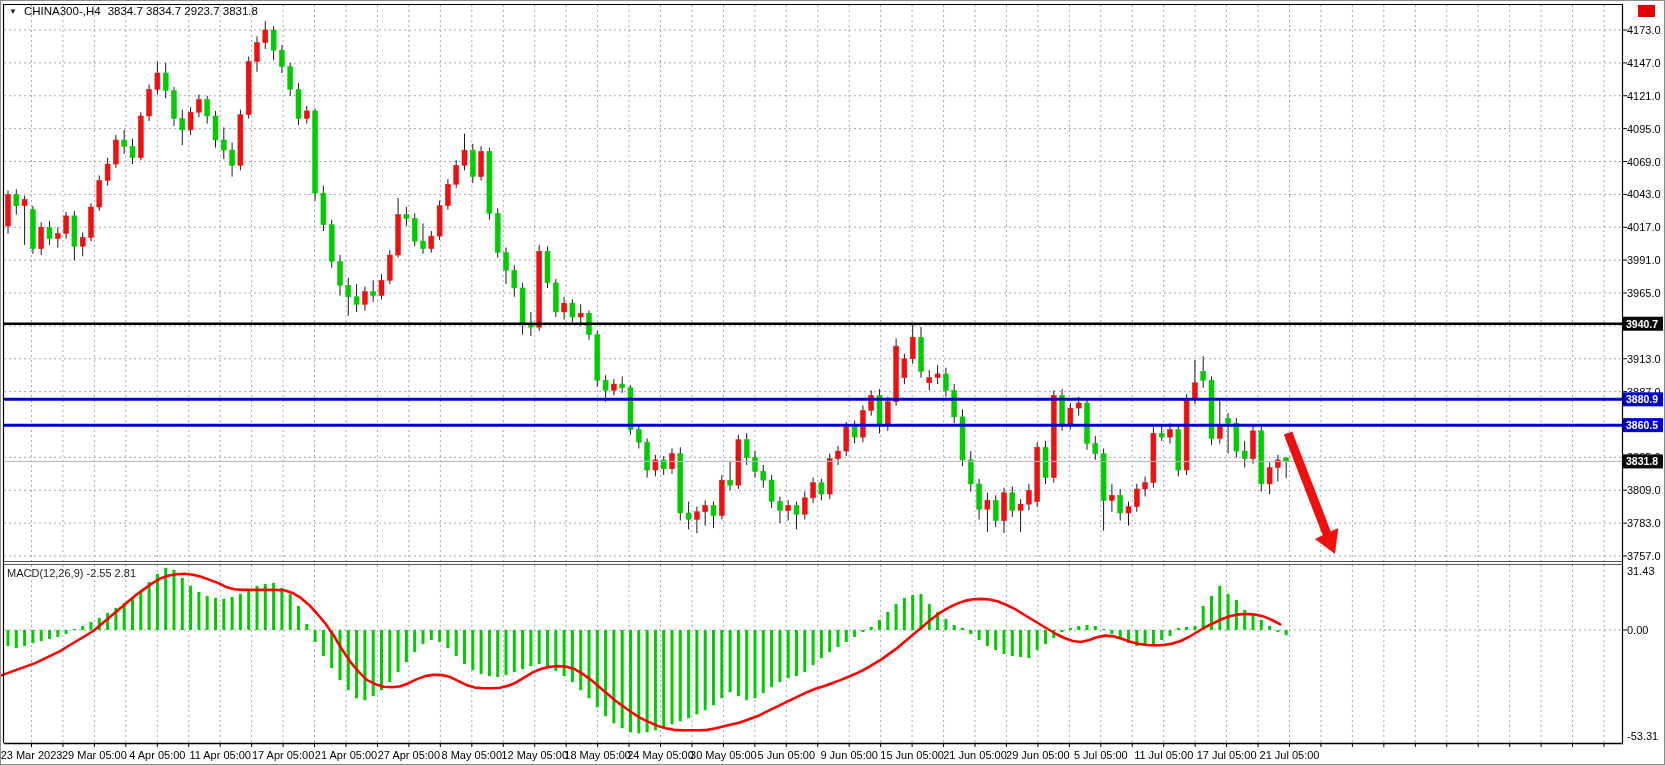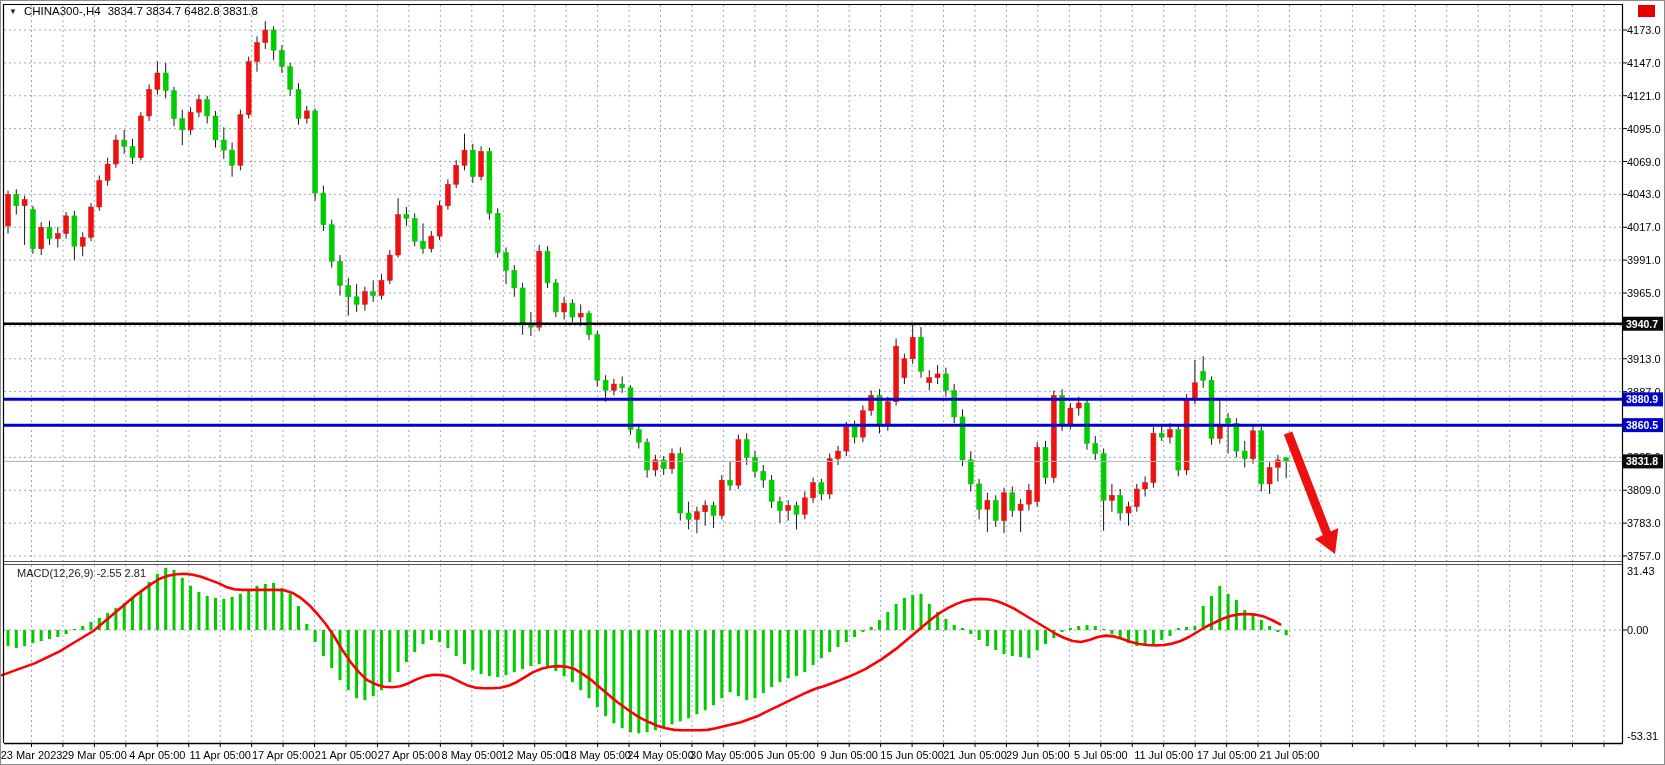--- a/index.html
+++ b/index.html
@@ -1,32 +1,32 @@
 <!DOCTYPE html>
 <html><head>
 <meta charset="utf-8">
 <style>
   html,body{margin:0;padding:0;background:#d8d8d8;}
   .screen{position:relative;width:1665px;height:765px;background:#ffffff;
     font-family:"Liberation Sans",sans-serif;border:1px solid #8c8c8c;box-sizing:border-box;overflow:hidden;}
   .chart-title{position:absolute;left:8px;top:4px;font-size:11.5px;color:#000;display:flex;gap:7px;align-items:center;z-index:5;background:transparent;white-space:nowrap;}
   .collapse{font-size:8px;color:#222;line-height:11px;}
-  .macd-label{position:absolute;left:16px;top:566px;font-size:11px;color:#1a1a1a;z-index:5;white-space:nowrap;}
+  .macd-label{position:absolute;left:6px;top:566px;font-size:11px;color:#1a1a1a;z-index:5;white-space:nowrap;}
   .alert-marker{position:absolute;left:1637px;top:4px;width:17px;height:12px;background:#e40000;z-index:6;}
   svg{position:absolute;left:0;top:0;}
   text{font-family:"Liberation Sans",sans-serif;}
 </style>
 </head>
 <body>
 
 <div class="screen">
   <div class="chart-title">
     <span class="collapse">▼</span>
     <span>CHINA300-,H4</span>
-    <span>3834.7 3834.7 6482.8 3831.8</span>
+    <span>3834.7 3834.7 2923.7 3831.8</span>
   </div>
   <div class="macd-label">MACD(12,26,9) -2.55 2.81</div>
   <div class="alert-marker"></div>
   <svg id="chart-svg" width="1665" height="765">
       <rect x="3" y="3" width="1618" height="557" fill="none"></rect>
       <rect x="3" y="563" width="1618" height="179" fill="none"></rect>
       <rect x="1622" y="3" width="42" height="739" fill="none"></rect>
       <rect x="3" y="742" width="1618" height="22" fill="none"></rect>
       <rect x="3" y="560" width="1618" height="3" fill="none"></rect>
       <g stroke="#9aa8b8" stroke-width="1" stroke-dasharray="2 3">

